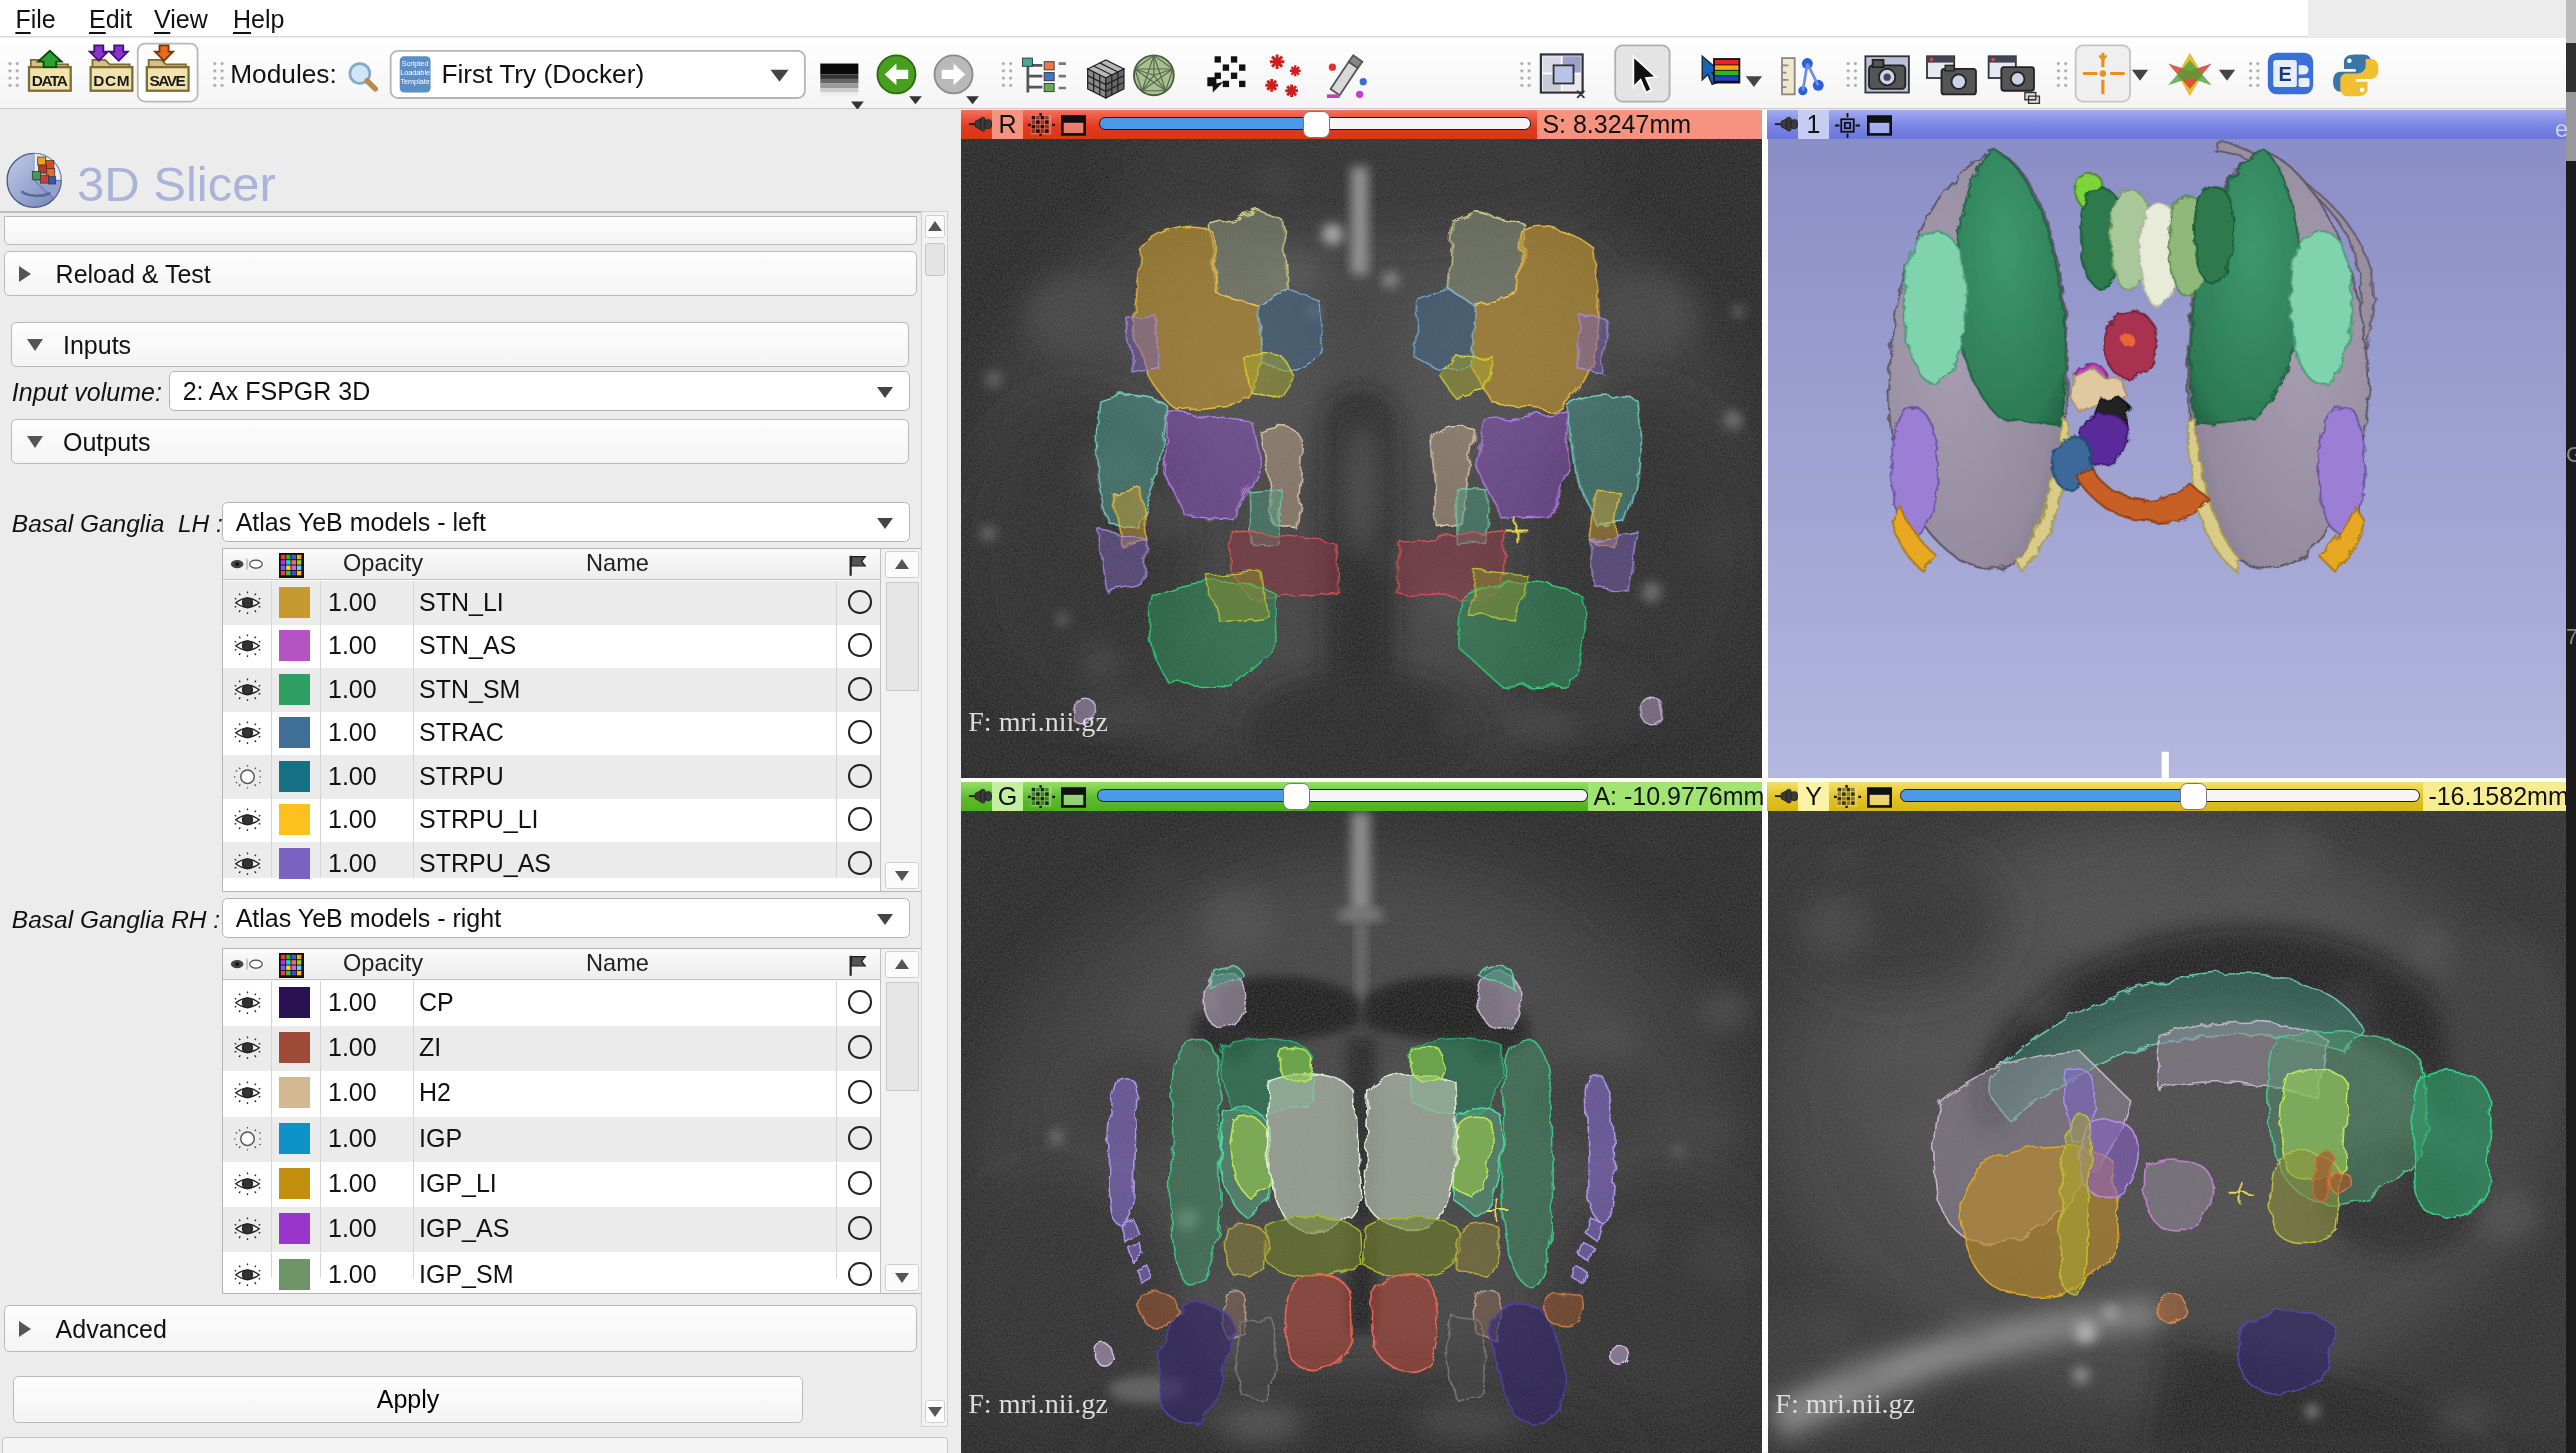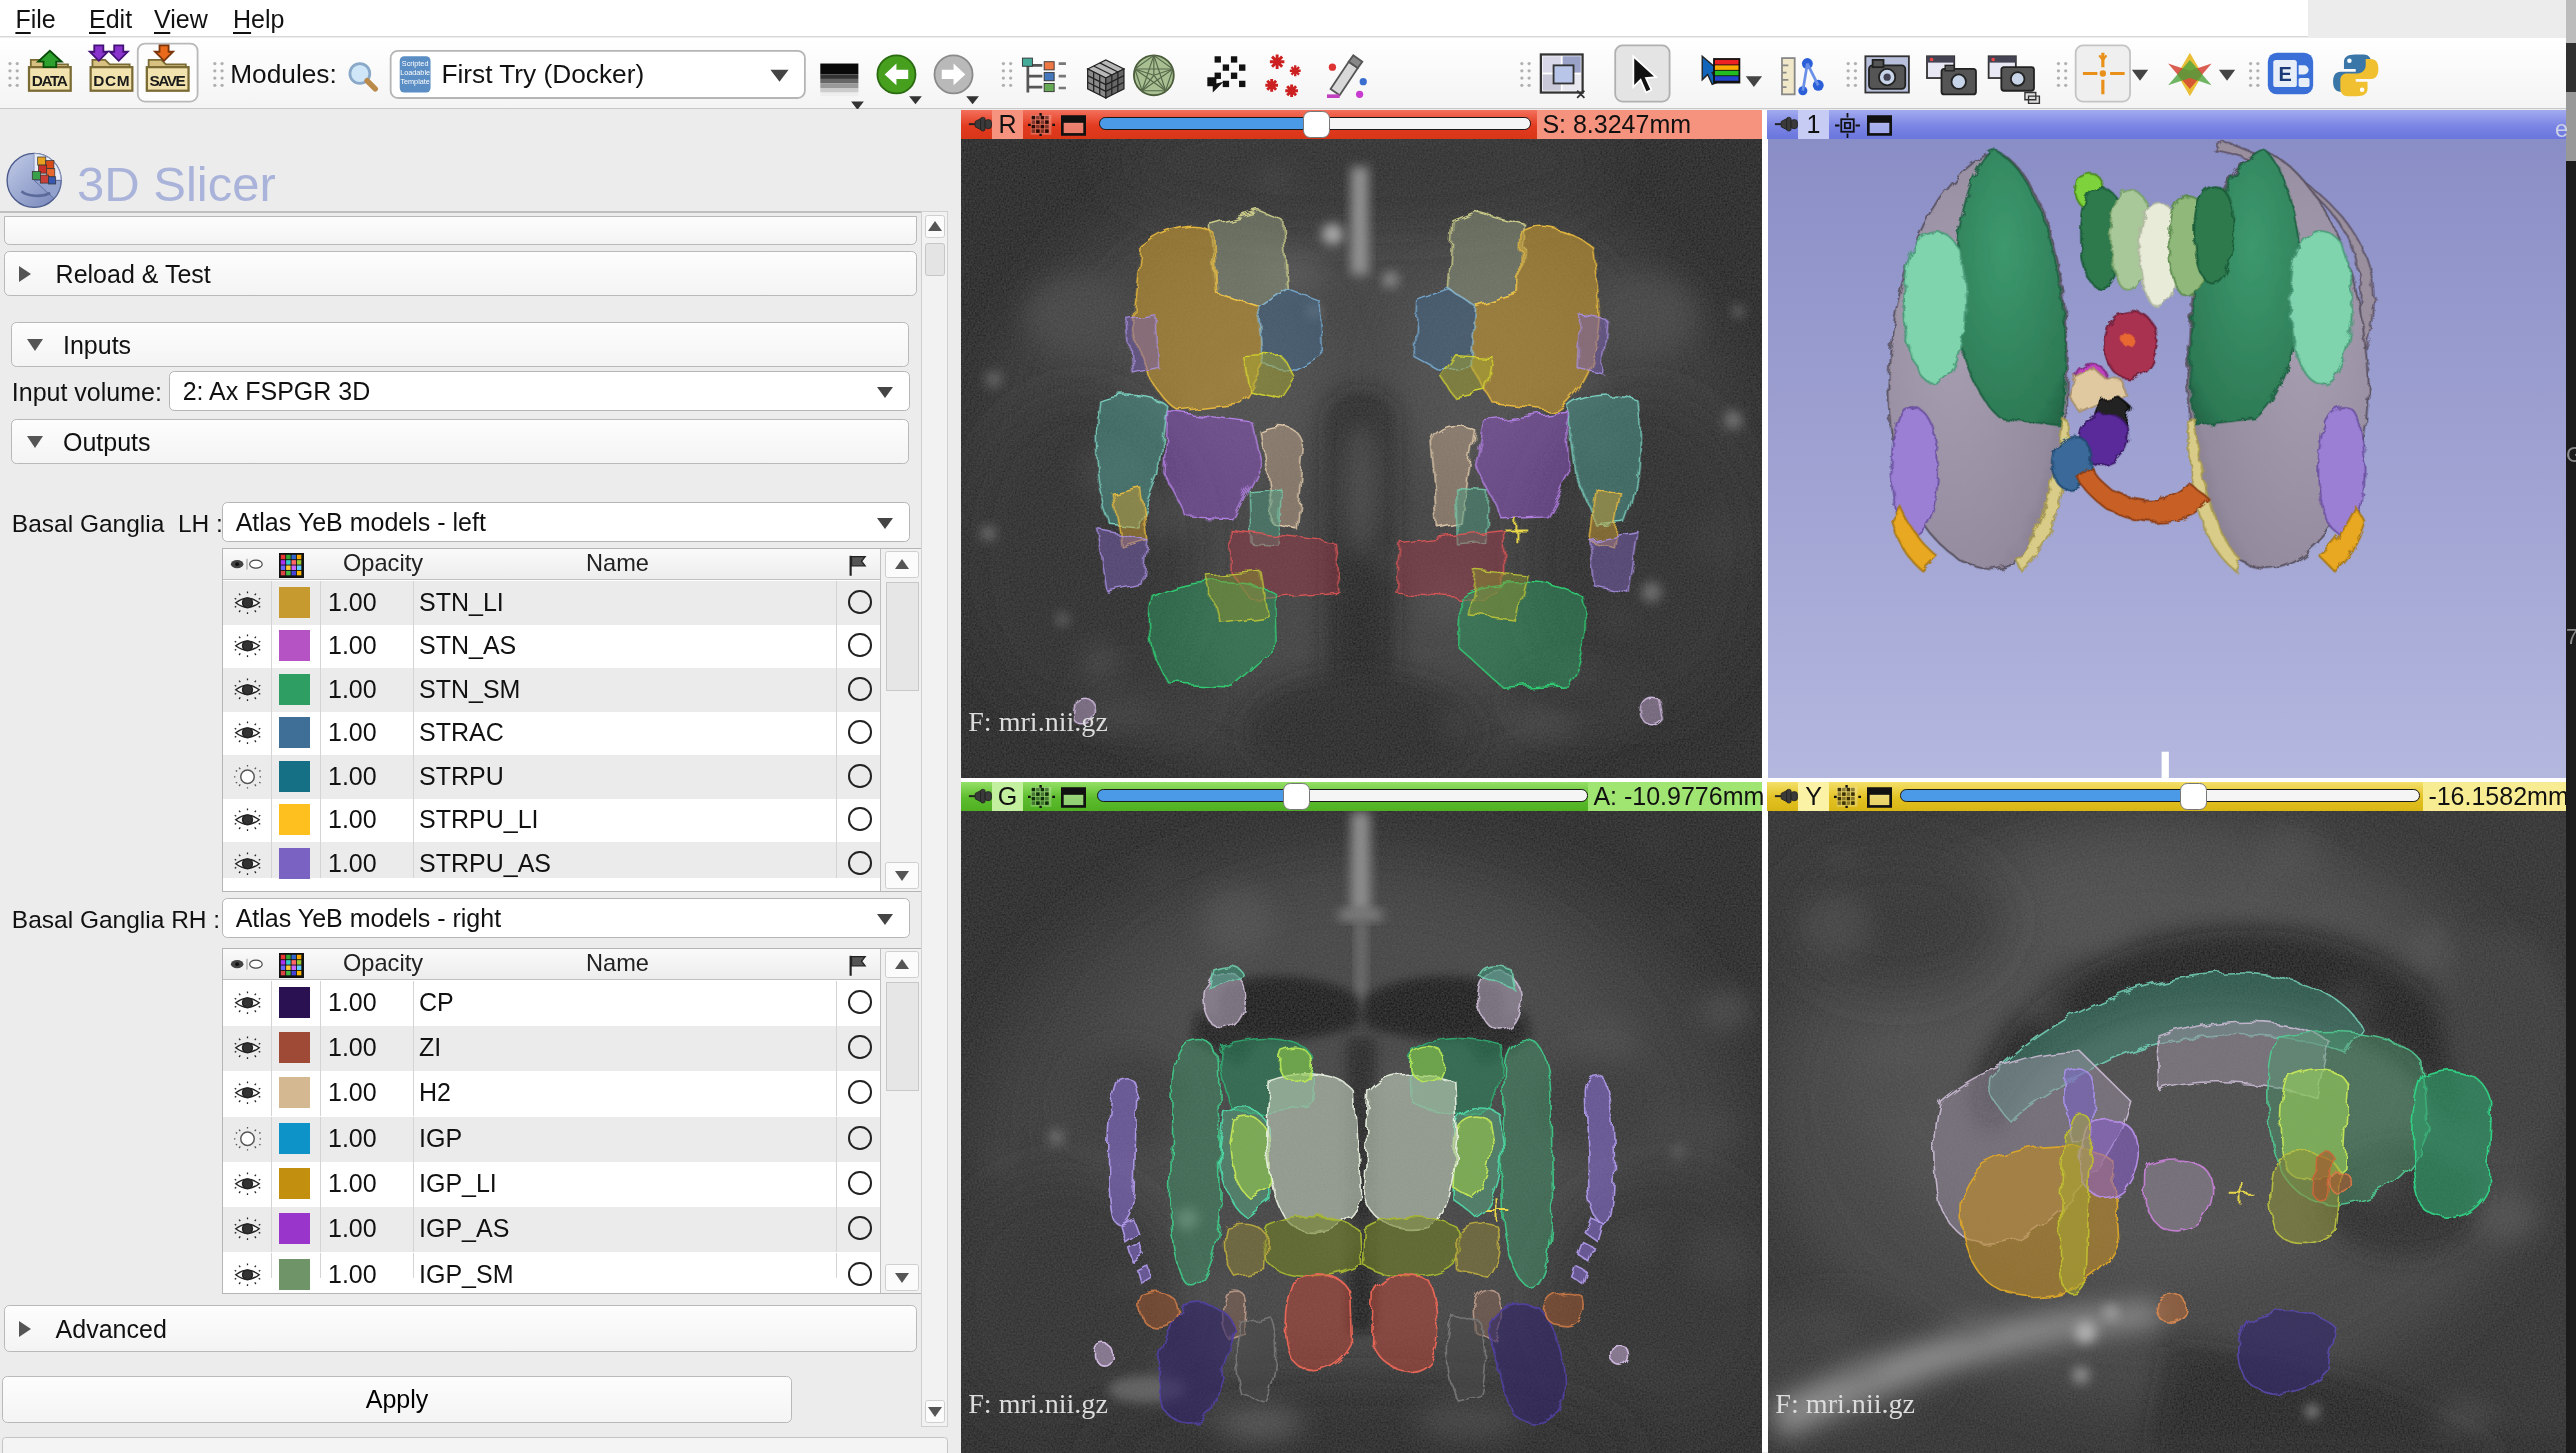--- a/index.html
+++ b/index.html
@@ -18,21 +18,21 @@
   background:linear-gradient(#fdfdfd,#f4f4f4); }
 .gbox .tri { position:absolute; left:14.5px; top:50%; transform:translateY(-50%);
   width:0; height:0; }
 .tri-r { border-left:12.7px solid #555; border-top:8.2px solid transparent; border-bottom:8.2px solid transparent; }
 .tri-d { border-top:12.7px solid #555; border-left:8.2px solid transparent; border-right:8.2px solid transparent; }
 .gbox .lbl { position:absolute; left:51px; top:50%; transform:translateY(-50%); font-size:25px; color:#111; }
 .combo { position:absolute; background:#ffffff; border:0.9px solid #b5b5b5; border-radius:5.4px; }
 .combo .txt { position:absolute; left:12.7px; top:50%; transform:translateY(-50%); font-size:25px; color:#111; white-space:nowrap; }
 .combo .arr { position:absolute; right:16.3px; top:50%; margin-top:-4.5px; width:0; height:0;
   border-top:11.8px solid #444; border-left:8.2px solid transparent; border-right:8.2px solid transparent; }
-.flabel { position:absolute; font-size:25px; color:#111; white-space:nowrap; }
+.flabel { position:absolute; font-size:25px; color:#111; white-space:nowrap;font-style:italic; }
 
 .mtable { position:absolute; border:0.9px solid #b5b5b5; background:#fff; overflow:hidden; }
 .mtable .hdr { position:absolute; left:0; top:0; right:0; height:31px; background:linear-gradient(#fafafa,#ededed); border-bottom:0.9px solid #c0c0c0; }
 .mtable .hl { position:absolute; font-size:23.6px; color:#222; top:0.9px; }
 .trow { position:absolute; left:0; width:660px; height:44px; }
 .trow.alt { background:#ebebeb; }
 .tcell-line { position:absolute; top:0; bottom:0; width:0.9px; background:#d4d4d4; }
 .chip { position:absolute; left:56px; top:6.3px; width:31px; height:31px; }
 .opv { position:absolute; left:105px; top:7.3px; font-size:25px; color:#111; }
 .nmv { position:absolute; left:196px; top:7.3px; font-size:25px; color:#111; }
@@ -713,21 +713,21 @@
           <div class="sarr dn"></div>
         </div>
       </div>
     </div>
 
   <div class="gbox" style="left:3.6px;top:1162px;width:913px;height:47px;">
     <div class="tri tri-r"></div>
       <div class="lbl">Advanced</div>
   </div>
 
-  <div class="gbox" style="left:2px;top:1233px;width:790px;height:47px;">
+  <div class="gbox" style="left:13px;top:1233px;width:790px;height:47px;">
     <div class="abs" style="left:0;top:0;width:100%;height:100%;text-align:center;line-height:45px;font-size:25px;">Apply</div>
   </div>
 
   <div class="abs" style="left:921px;top:68px;width:27px;height:1216px;background:#f2f2f2;border:0.9px solid #d0d0d0;">
  <div class="abs" style="left:2.7px;top:2.7px;width:20px;height:23.6px;background:#fbfbfb;border:0.9px solid #cfcfcf;border-radius:2.7px;">
         <div class="sarr up" style="border-bottom-color:#555;"></div>
       </div>
  <div class="abs" style="left:2.7px;top:31px;width:20px;height:33px;background:#e4e4e4;border:0.9px solid #c6c6c6;border-radius:2.7px;"></div>
  <div class="abs" style="left:2.7px;bottom:2.7px;width:20px;height:23.6px;background:#fbfbfb;border:0.9px solid #cfcfcf;border-radius:2.7px;">
         <div class="sarr dn" style="border-top-color:#555;"></div>

